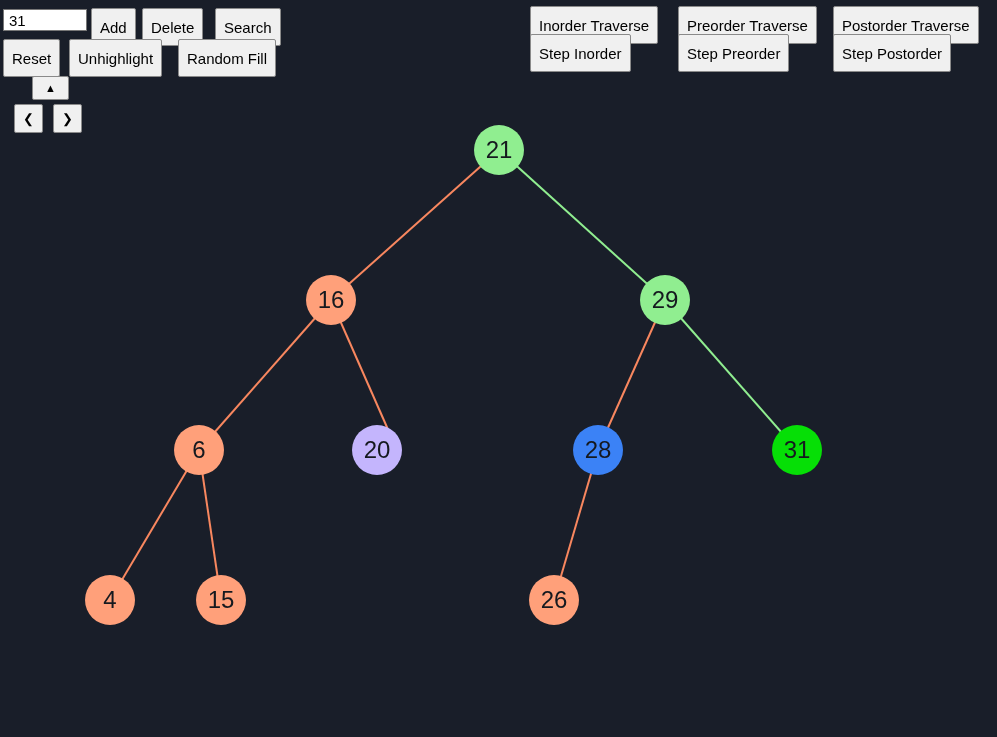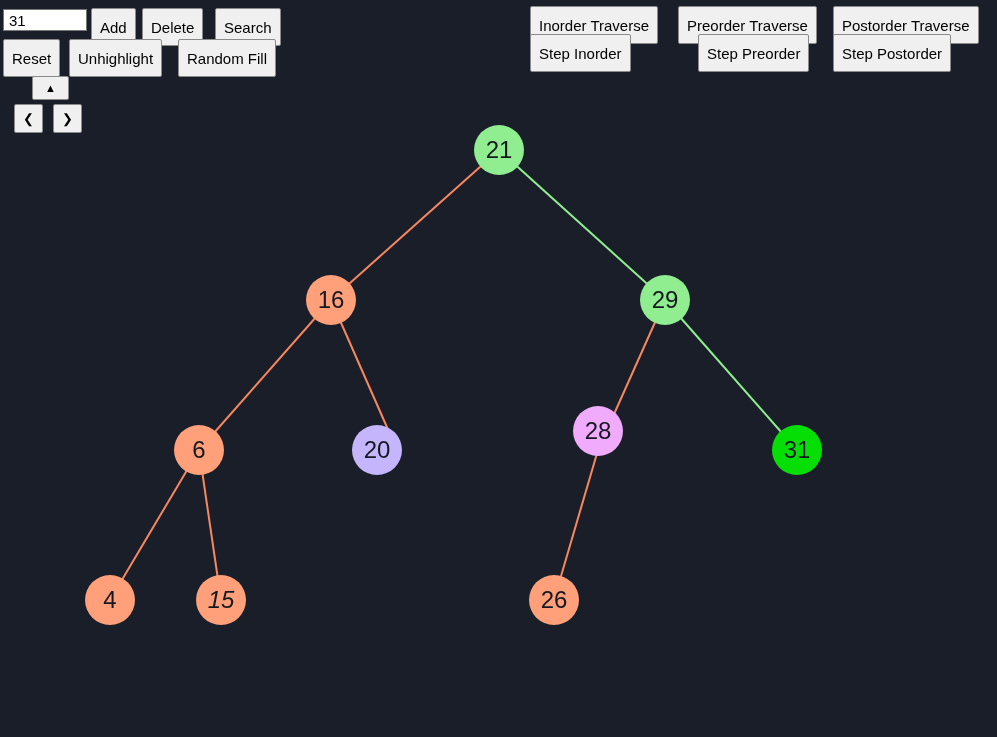--- a/index.html
+++ b/index.html
@@ -38,21 +38,21 @@
   #delete-btn{left:142px;top:8px;}
   #search-btn{left:215px;top:8px;}
   #reset-btn{left:3px;top:39px;}
   #unhighlight-btn{left:69px;top:39px;}
   #randomfill-btn{left:178px;top:39px;}
   
   #inorder-btn{left:530px;top:6px;}
   #preorder-btn{left:678px;top:6px;}
   #postorder-btn{left:833px;top:6px;}
   #step-inorder-btn{left:530px;top:34px;padding-left:8px;}
-  #step-preorder-btn{left:678px;top:34px;margin-left:20px;}
+  #step-preorder-btn{left:678px;top:34px;}
   #step-postorder-btn{left:833px;top:34px;}
   
   #pan-up-btn{left:32px;top:76px;width:37px;height:24px;padding:0;font-size:11px;line-height:22px;}
   #pan-left-btn{left:14px;top:104px;width:29px;height:29px;padding:0;font-size:13px;line-height:27px;}
   #pan-right-btn{left:53px;top:104px;width:29px;height:29px;padding:0;font-size:13px;line-height:27px;}
   
   #tree-layer{position:absolute;left:0;top:0;width:997px;height:737px;}
   #edge-svg{position:absolute;left:0;top:0;}
   .tree-node{
     position:absolute;
@@ -76,24 +76,24 @@
       <line x1="199" y1="450" x2="110" y2="600" stroke="#F8875F" stroke-width="2"></line>
       <line x1="199" y1="450" x2="221" y2="600" stroke="#F8875F" stroke-width="2"></line>
       <line x1="598" y1="450" x2="554" y2="600" stroke="#F8875F" stroke-width="2"></line>
     </svg>
   <div id="node-layer">
       <div class="tree-node" style="left: 474px; top: 125px; height: 50px; width: 50px; background: rgb(144, 238, 144); color: rgb(21, 25, 31);">21</div>
       <div class="tree-node" style="left: 306px; top: 275px; height: 50px; width: 50px; background: rgb(255, 160, 122); color: rgb(21, 25, 31);">16</div>
       <div class="tree-node" style="left: 640px; top: 275px; height: 50px; width: 50px; background: rgb(144, 238, 144); color: rgb(21, 25, 31);">29</div>
       <div class="tree-node" style="left: 174px; top: 425px; height: 50px; width: 50px; background: rgb(255, 160, 122); color: rgb(21, 25, 31);">6</div>
       <div class="tree-node" style="left: 352px; top: 425px; height: 50px; width: 50px; background: #c4b5fd; color: rgb(21, 25, 31); text-align: right;">20</div>
-      <div class="tree-node" style="left: 573px; top: 406px; height: 50px; width: 50px; background: #f0abfc; color: rgb(21, 25, 31);">28</div>
+      <div class="tree-node" style="left: 573px; top: 425px; height: 50px; width: 50px; background: #3b82f6; color: rgb(21, 25, 31);">28</div>
       <div class="tree-node" style="left: 772px; top: 425px; height: 50px; width: 50px; background: rgb(6, 223, 6); color: rgb(21, 25, 31);">31</div>
       <div class="tree-node" style="left: 85px; top: 575px; height: 50px; width: 50px; background: rgb(255, 160, 122); color: rgb(21, 25, 31);">4</div>
-      <div class="tree-node" style="left: 196px; top: 575px; height: 50px; width: 50px; background: rgb(255, 160, 122); color: rgb(21, 25, 31); font-style: italic;">15</div>
+      <div class="tree-node" style="left: 196px; top: 575px; height: 50px; width: 50px; background: rgb(255, 160, 122); color: rgb(21, 25, 31);">15</div>
       <div class="tree-node" style="left: 529px; top: 575px; height: 50px; width: 50px; background: rgb(255, 160, 122); color: rgb(21, 25, 31);">26</div>
     </div>
 </div>
 
 <input id="value-input" type="text" value="31" style="">
 <button class="btn" id="add-btn">Add</button>
 <button class="btn" id="delete-btn">Delete</button>
 <button class="btn" id="search-btn">Search</button>
 <button class="btn" id="reset-btn">Reset</button>
 <button class="btn" id="unhighlight-btn">Unhighlight</button>

